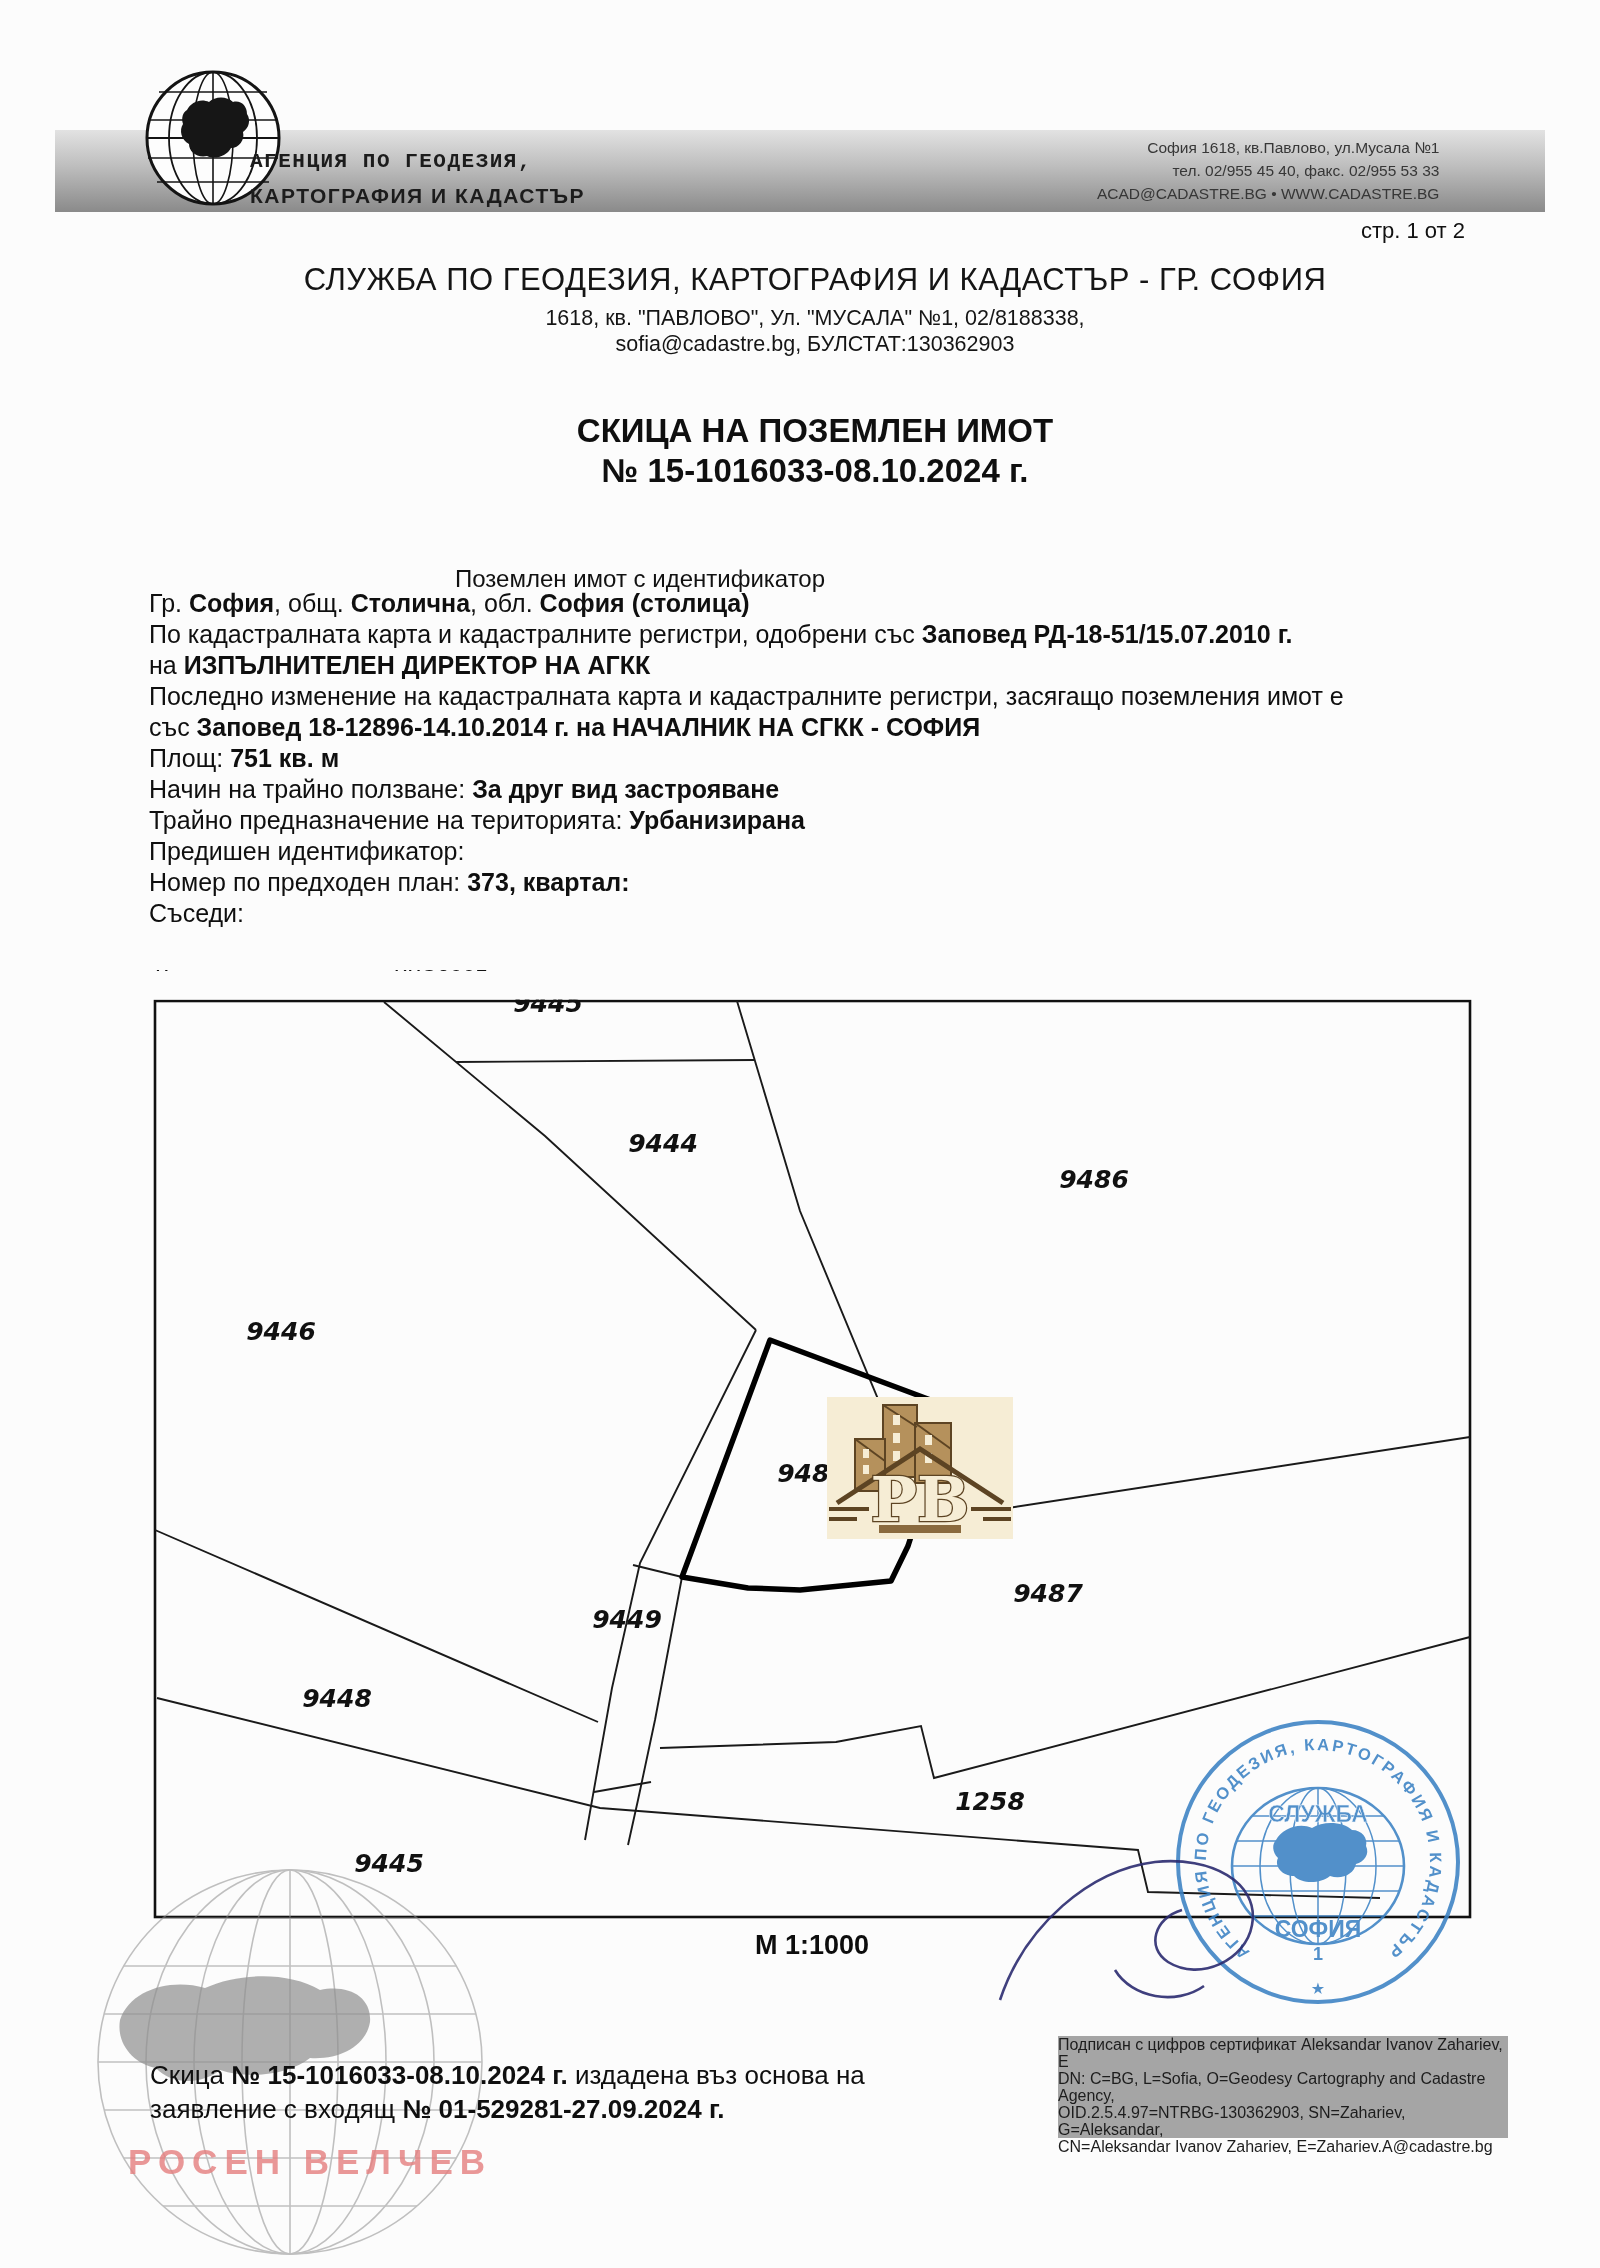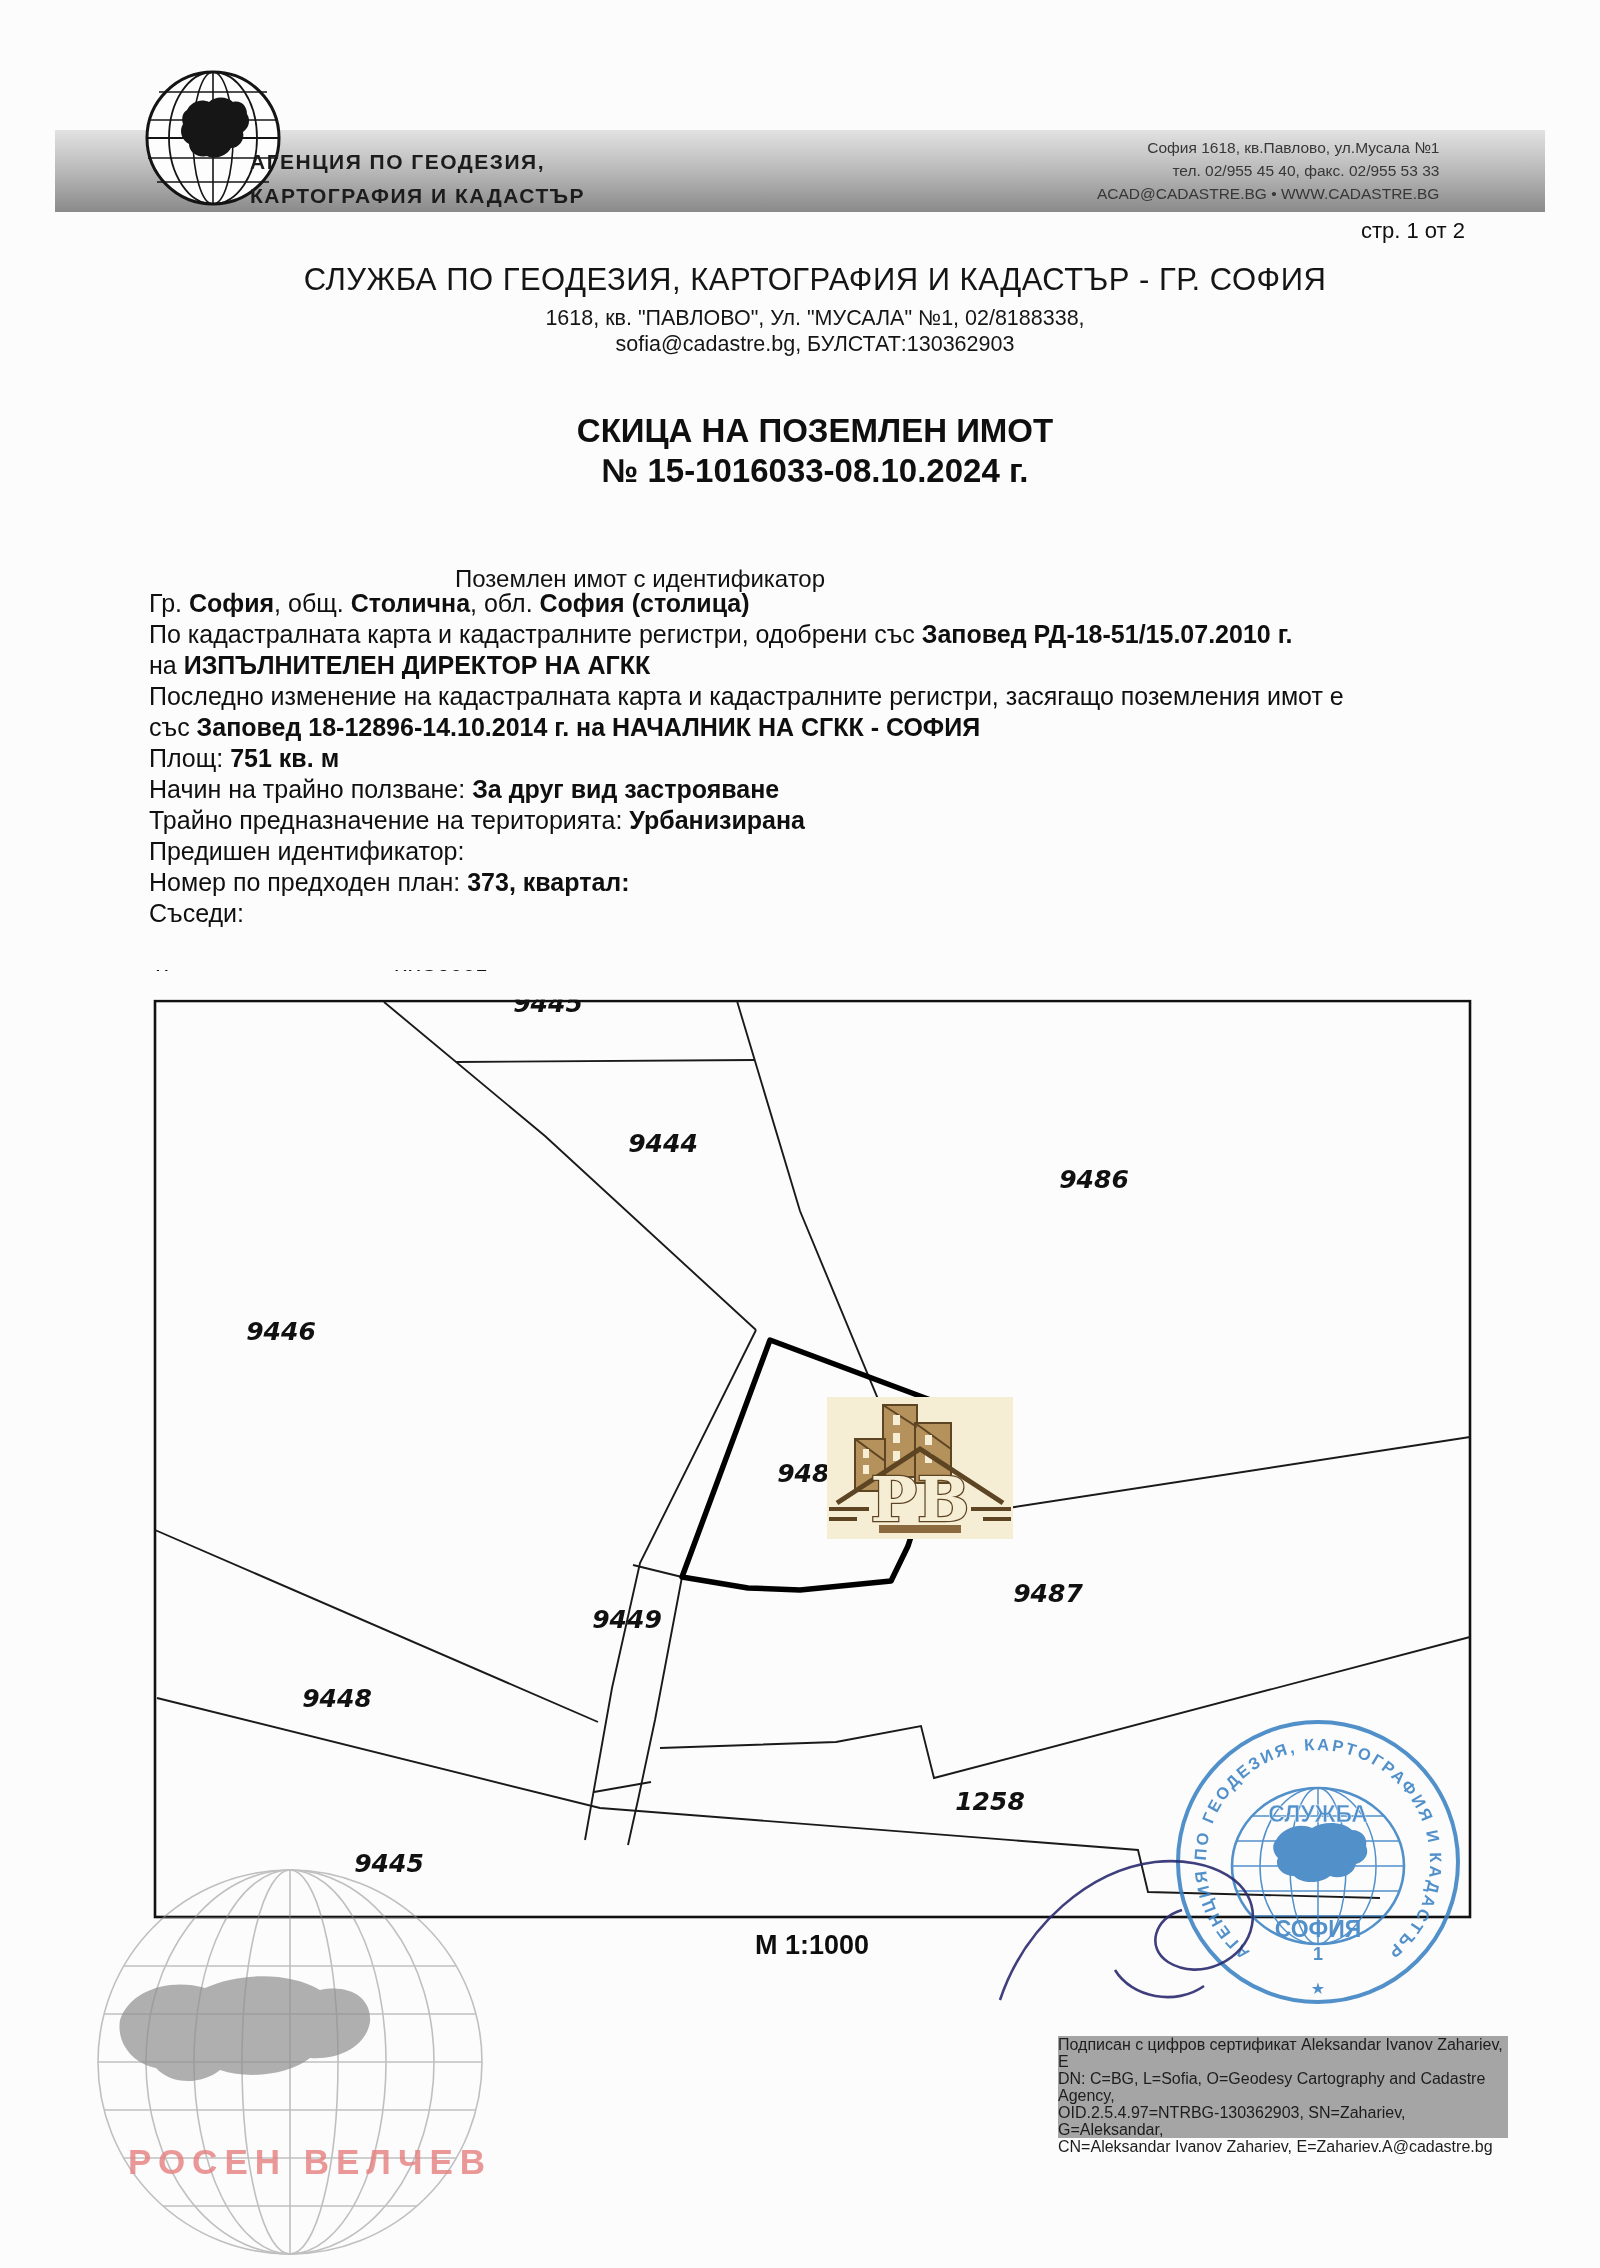--- a/index.html
+++ b/index.html
@@ -50,21 +50,21 @@
     <line x1="13" y1="62" x2="143" y2="62" stroke="#141414" stroke-width="1.6"></line>
     <line x1="12" y1="80" x2="144" y2="80" stroke="#141414" stroke-width="1.8"></line>
     <line x1="13" y1="100" x2="143" y2="100" stroke="#141414" stroke-width="1.6"></line>
     <line x1="24" y1="34" x2="132" y2="34" stroke="#141414" stroke-width="1.4"></line>
     <line x1="22" y1="124" x2="134" y2="124" stroke="#141414" stroke-width="1.4"></line>
     <path d="M52,52 C56,44 66,40 74,44 C80,38 92,38 98,44
       C106,42 112,48 112,56 C116,62 114,70 108,74 C110,82 104,90 96,90
       C92,98 80,102 72,98 C62,100 54,94 54,86 C46,82 44,72 48,66 C46,60 48,54 52,52 Z" fill="#161616"></path>
   </svg>
 
-  <div class="agency" style="top:150px;">АГЕНЦИЯ ПО ГЕОДЕЗИЯ,</div>
+  <div class="agency" style="top:150px;font-family:Liberation Mono, monospace;">АГЕНЦИЯ ПО ГЕОДЕЗИЯ,</div>
   <div class="agency" style="top:184px;">КАРТОГРАФИЯ И КАДАСТЪР</div>
 
   <div class="addr">
     <div>София 1618, кв.Павлово, ул.Мусала №1</div>
     <div>тел. 02/955 45 40, факс. 02/955 53 33</div>
     <div>ACAD@CADASTRE.BG • WWW.CADASTRE.BG</div>
   </div>
 
   <div class="pageno">стр. 1 от 2</div>
 
@@ -206,20 +206,24 @@
   </svg>
 
   <svg class="abs" style="left:980px;top:1830px;" width="340" height="200" viewBox="0 0 340 200">
     <g stroke="#2b2b70" stroke-width="2.6" fill="none" opacity="0.9">
       <path d="M20,170 C45,95 110,40 175,32 C230,26 280,52 272,95 C266,130 220,152 188,132
                C166,118 174,88 202,80"></path>
       <path d="M135,140 C152,168 196,176 224,156"></path>
     </g>
   </svg>
 
+  <div class="issue">
+    <div><span>Скица </span><b>№ 15-1016033-08.10.2024 г.</b><span> издадена въз основа на</span></div>
+    <div><span>заявление с входящ </span><b>№ 01-529281-27.09.2024 г.</b></div>
+  </div>
 
   <div class="cert" id="cert-lines">
       <div class="hl">Подписан с цифров сертификат Aleksandar Ivanov Zahariev, E</div>
       <div class="hl">DN: C=BG, L=Sofia, O=Geodesy Cartography and Cadastre Agency,</div>
       <div class="hl">OID.2.5.4.97=NTRBG-130362903, SN=Zahariev, G=Aleksandar,</div>
       <div>CN=Aleksandar Ivanov Zahariev, E=Zahariev.A@cadastre.bg</div>
     </div>
 
   <div class="rv-name">РОСЕН ВЕЛЧЕВ</div>
 

